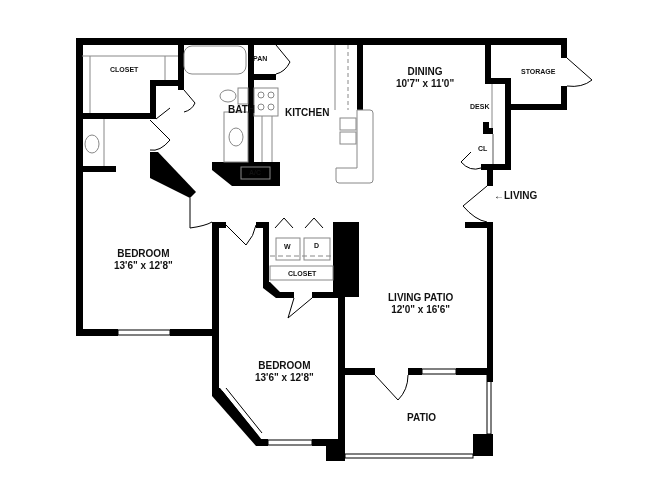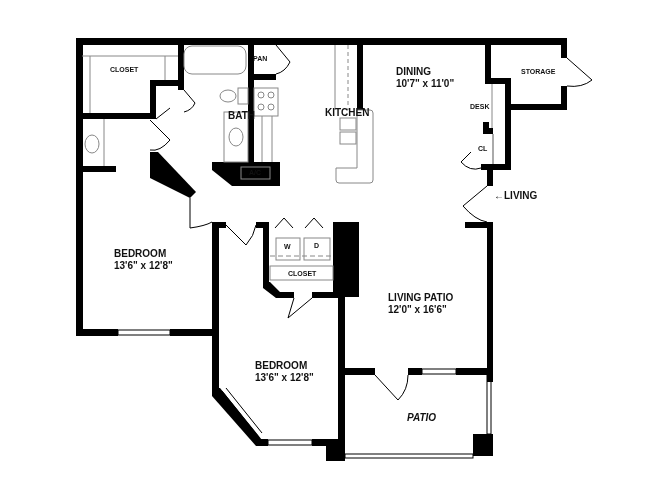--- a/index.html
+++ b/index.html
@@ -1,18 +1,18 @@
 <!DOCTYPE html>
 <html><head>
 <meta charset="utf-8">
 <style>
   html, body { margin:0; padding:0; background:#ffffff; }
   body { width:650px; height:502px; position:relative; overflow:hidden; font-family:"Liberation Sans", sans-serif; }
   #plan { position:absolute; left:0; top:0; width:650px; height:502px; }
-  .lbl { position:absolute; font-family:"Liberation Sans", sans-serif; font-weight:bold; color:#111; text-align:left; white-space:nowrap; line-height:1.15; }
+  .lbl { position:absolute; font-family:"Liberation Sans", sans-serif; font-weight:bold; color:#111; text-align:center; white-space:nowrap; line-height:1.15; }
   .big { font-size:10px; }
   .sm { font-size:7px; }
   .lbl span { display:block; }
 </style>
 </head>
 <body>
 
 <svg id="plan" viewBox="0 0 650 502" xmlns="http://www.w3.org/2000/svg">
 
   <g fill="#000">
@@ -144,27 +144,27 @@
     <rect x="276" y="238" width="24" height="22"></rect>
     <rect x="304" y="238" width="26" height="22"></rect>
     <line x1="270" y1="256" x2="333" y2="256" stroke-dasharray="5,3"></line>
     <rect x="270" y="266" width="63" height="14"></rect>
   </g>
 </svg>
 
 <div class="lbl sm" style="left:110px;top:66px;">
     <span>CLOSET</span>
   </div>
-<div class="lbl big" style="left:190px;top:110px;padding-left:38px;">
+<div class="lbl big" style="left:190px;top:104px;padding-left:38px;">
     <span>BATH</span>
   </div>
 <div class="lbl sm" style="left:253px;top:55px;">
     <span>PAN</span>
   </div>
-<div class="lbl big" style="left:285px;top:107px;margin-left:40px;">
+<div class="lbl big" style="left:285px;top:107px;">
     <span>KITCHEN</span>
   </div>
 <div class="lbl sm" style="left:249px;top:169px;">
     <span>A/C</span>
   </div>
 <div class="lbl big" style="left:396px;top:66px;">
     <span>DINING</span>
     <span>10'7" x 11'0"</span>
   </div>
 <div class="lbl sm" style="left:521px;top:68px;">
@@ -191,15 +191,15 @@
     <span>CLOSET</span>
   </div>
 <div class="lbl big" style="left:388px;top:292px;">
     <span>LIVING PATIO</span>
     <span>12'0" x 16'6"</span>
   </div>
 <div class="lbl big" style="left:255px;top:360px;">
     <span>BEDROOM</span>
     <span>13'6" x 12'8"</span>
   </div>
-<div class="lbl big" style="left:407px;top:412px;font-style:italic;">
+<div class="lbl big" style="left:407px;top:412px;">
     <span>PATIO</span>
   </div>
 
 </body></html>

